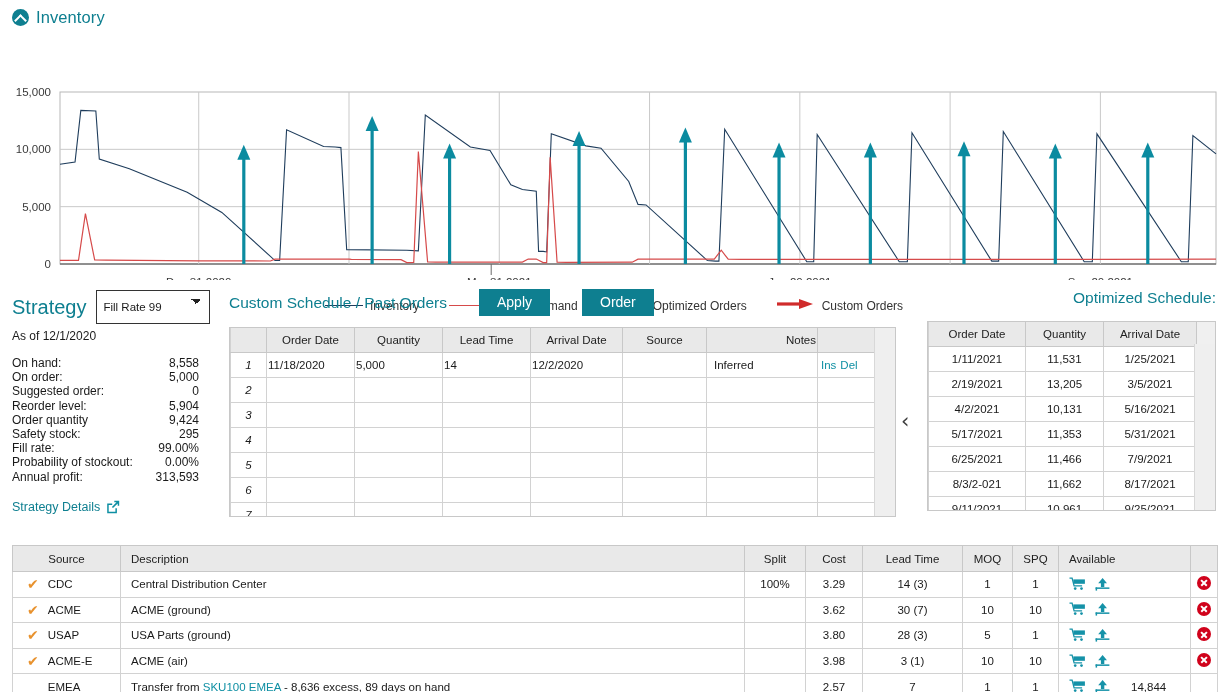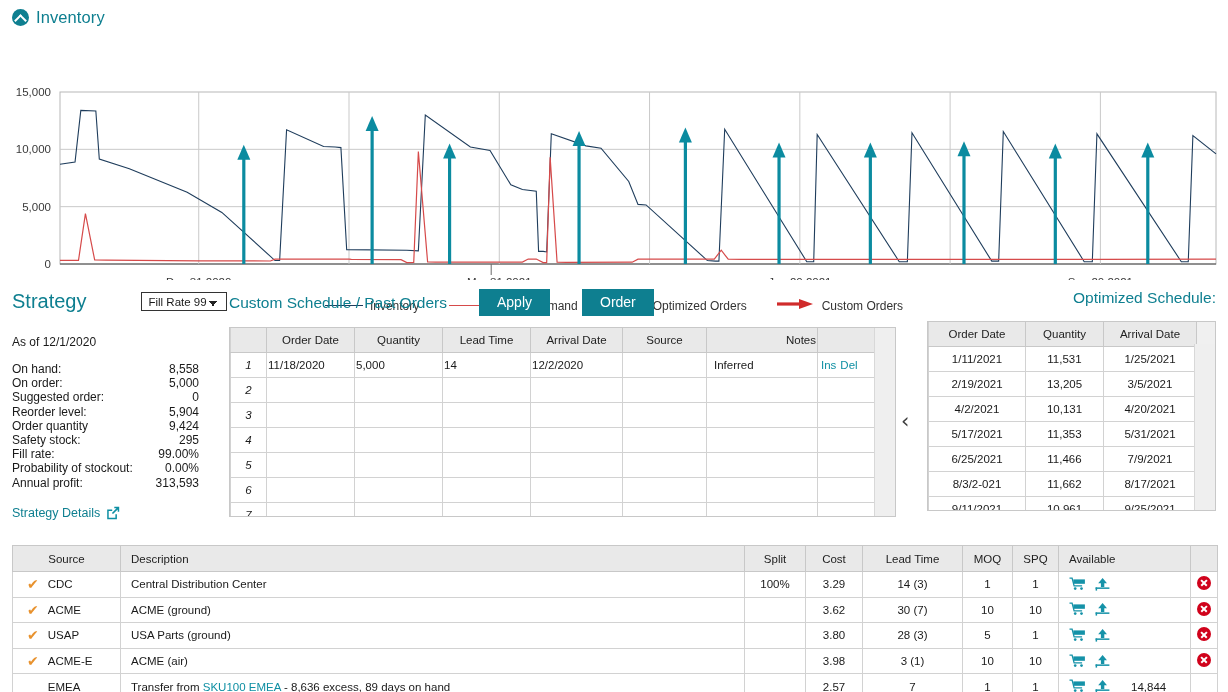--- a/index.html
+++ b/index.html
@@ -24,26 +24,26 @@
   .ytick{font-family:"Liberation Sans",sans-serif;font-size:11.5px;fill:#3a3a3a;text-anchor:end;}
   #chart-legend{position:absolute;left:0;top:258px;width:1228px;display:flex;
     justify-content:center;align-items:center;gap:30px;font-size:12px;color:#333;}
   .legend-entry{display:flex;align-items:center;gap:7px;}
 
   
   #strategy-panel{position:absolute;left:12px;top:290px;width:215px;}
   #strategy-head{display:flex;align-items:center;gap:10px;}
   #strategy-title{color:#0e7f90;font-size:20px;}
   #strategy-select{font-family:"Liberation Sans",sans-serif;font-size:11.5px;
-    border:1px solid #333;background:#fff;color:#1a1a1a;padding:1px 2px;height:19px;width:114px;
+    border:1px solid #333;background:#fff;color:#1a1a1a;padding:1px 2px;height:34px;width:114px;
     border-radius:0;appearance:none;-webkit-appearance:none;
     background-image:linear-gradient(45deg,transparent 50%,#222 50%),linear-gradient(135deg,#222 50%,transparent 50%);
     background-position:calc(100% - 13px) 8px,calc(100% - 8px) 8px;
-    background-size:5px 5px,5px 5px;background-repeat:no-repeat;text-indent:4px;margin-left:45px;}
-  #asof{margin-top:22px;font-size:12px;color:#1a1a1a;}
+    background-size:5px 5px,5px 5px;background-repeat:no-repeat;text-indent:4px;}
+  #asof{margin-top:5px;font-size:12px;color:#1a1a1a;}
   #metrics{margin-top:13px;width:187px;}
   #metrics .m-row{display:flex;justify-content:space-between;line-height:14.2px;font-size:12px;}
   #metrics .m-label{color:#1a1a1a;}
   #metrics .m-value{color:#1a1a1a;}
   #strategy-details{margin-top:16px;display:flex;align-items:center;gap:6px;color:#0e7f90;font-size:12.5px;cursor:pointer;}
 
   
   table{border-collapse:collapse;font-size:11.5px;}
   th{background:#e9e9e9;border:1px solid #c8c8c8;font-weight:normal;color:#222;height:22px;}
   td{border:1px solid #d2d2d2;height:22px;background:#fff;color:#1a1a1a;}
@@ -374,21 +374,21 @@
             <td>1/25/2021</td>
           </tr>
           <tr>
             <td>2/19/2021</td>
             <td>13,205</td>
             <td>3/5/2021</td>
           </tr>
           <tr>
             <td>4/2/2021</td>
             <td>10,131</td>
-            <td>4/20/2021</td>
+            <td>5/16/2021</td>
           </tr>
           <tr>
             <td>5/17/2021</td>
             <td>11,353</td>
             <td>5/31/2021</td>
           </tr>
           <tr>
             <td>6/25/2021</td>
             <td>11,466</td>
             <td>7/9/2021</td>

